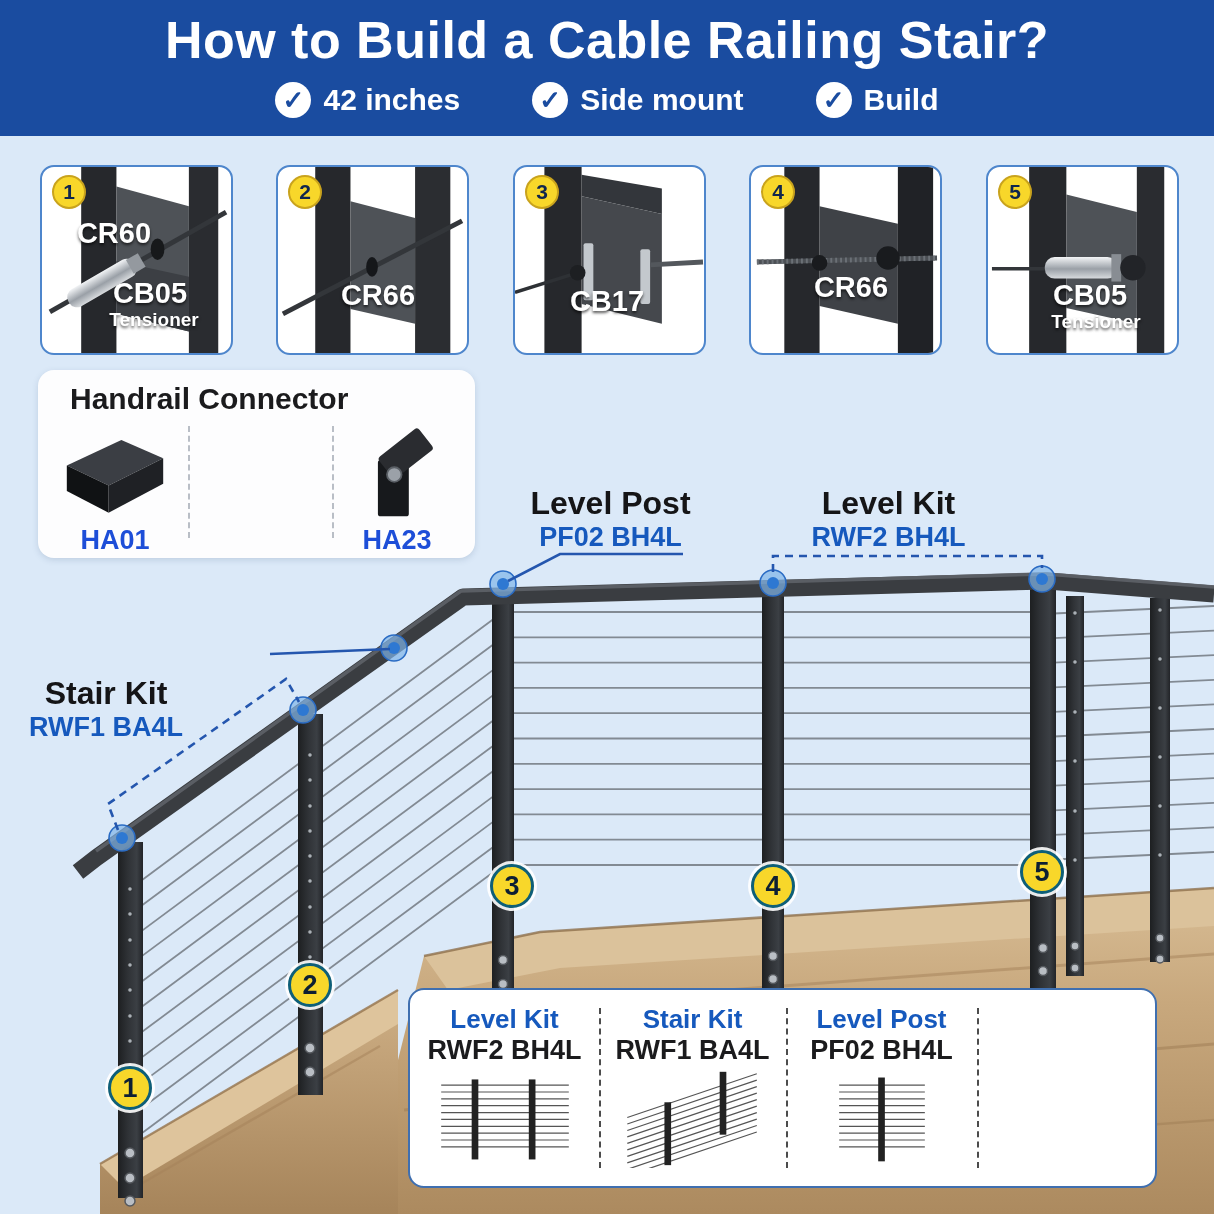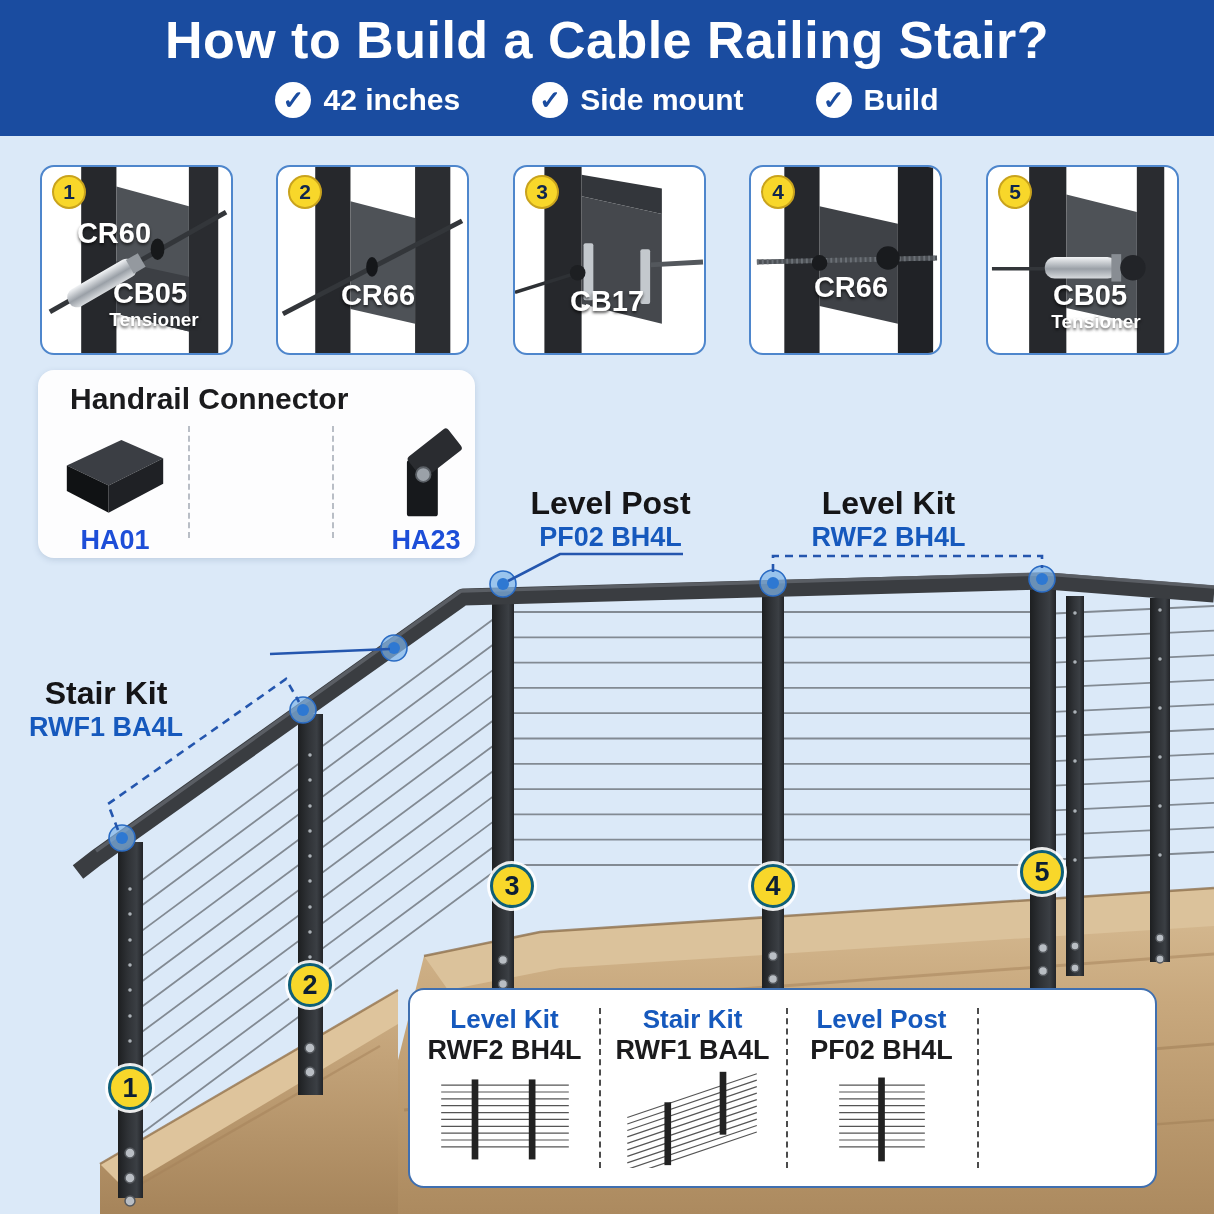--- a/index.html
+++ b/index.html
@@ -344,21 +344,21 @@
   <div class="connector">
     <div class="connector-title">Handrail Connector</div>
     <div class="connector-item" style="left:12px;">
       <svg width="130" height="100" viewBox="0 0 130 110">
         <polygon points="12,50 72,22 118,42 58,72" fill="#3b3e44"></polygon>
         <polygon points="12,50 58,72 58,102 12,78" fill="#101214"></polygon>
         <polygon points="58,72 118,42 118,70 58,102" fill="#1f2125"></polygon>
       </svg>
       <div class="connector-code">HA01</div>
     </div>
-    <div class="connector-item" style="left:323px;">
+    <div class="connector-item" style="left:294px;">
       <svg width="130" height="100" viewBox="0 0 130 110">
         <rect x="44" y="44" width="34" height="62" rx="3" fill="#17191c"></rect>
         <g transform="rotate(-38 74 36)">
           <rect x="46" y="22" width="56" height="30" rx="4" fill="#2a2c30"></rect>
         </g>
         <circle cx="62" cy="60" r="8" fill="#9ba1a8" stroke="#5b6066" stroke-width="2"></circle>
       </svg>
       <div class="connector-code">HA23</div>
     </div>
     <div class="connector-sep" style="left:150px;"></div>

